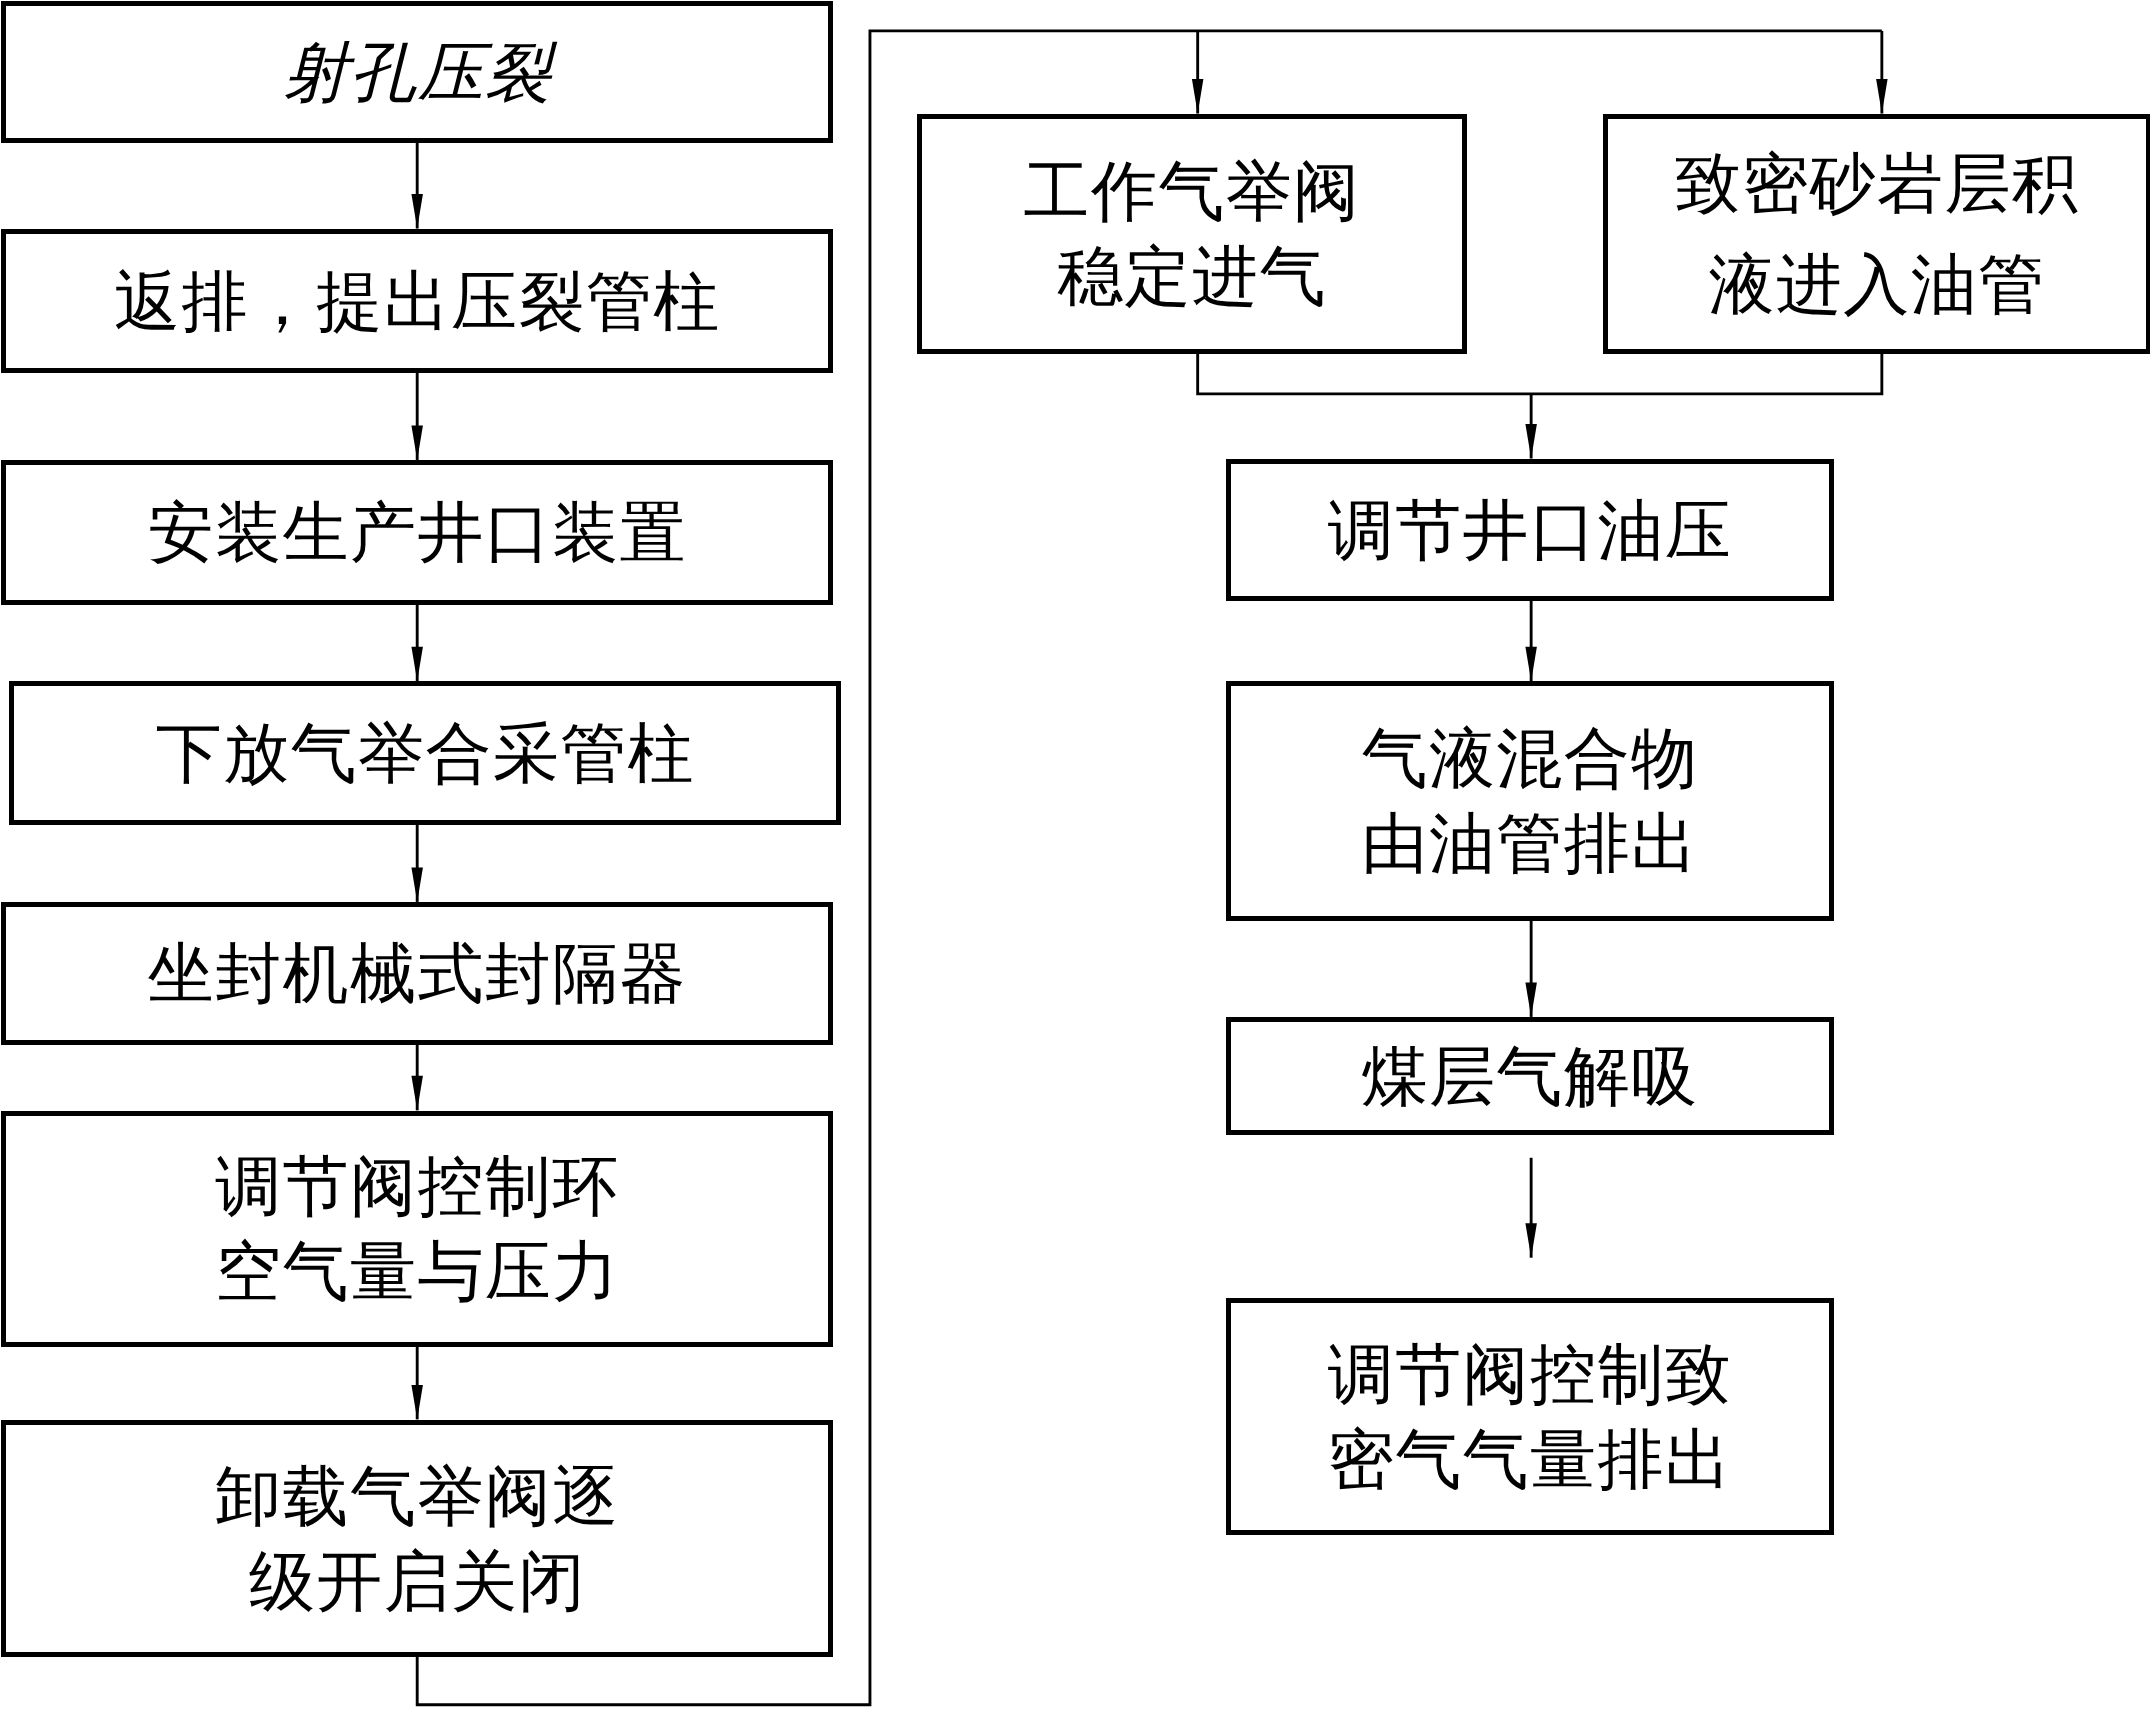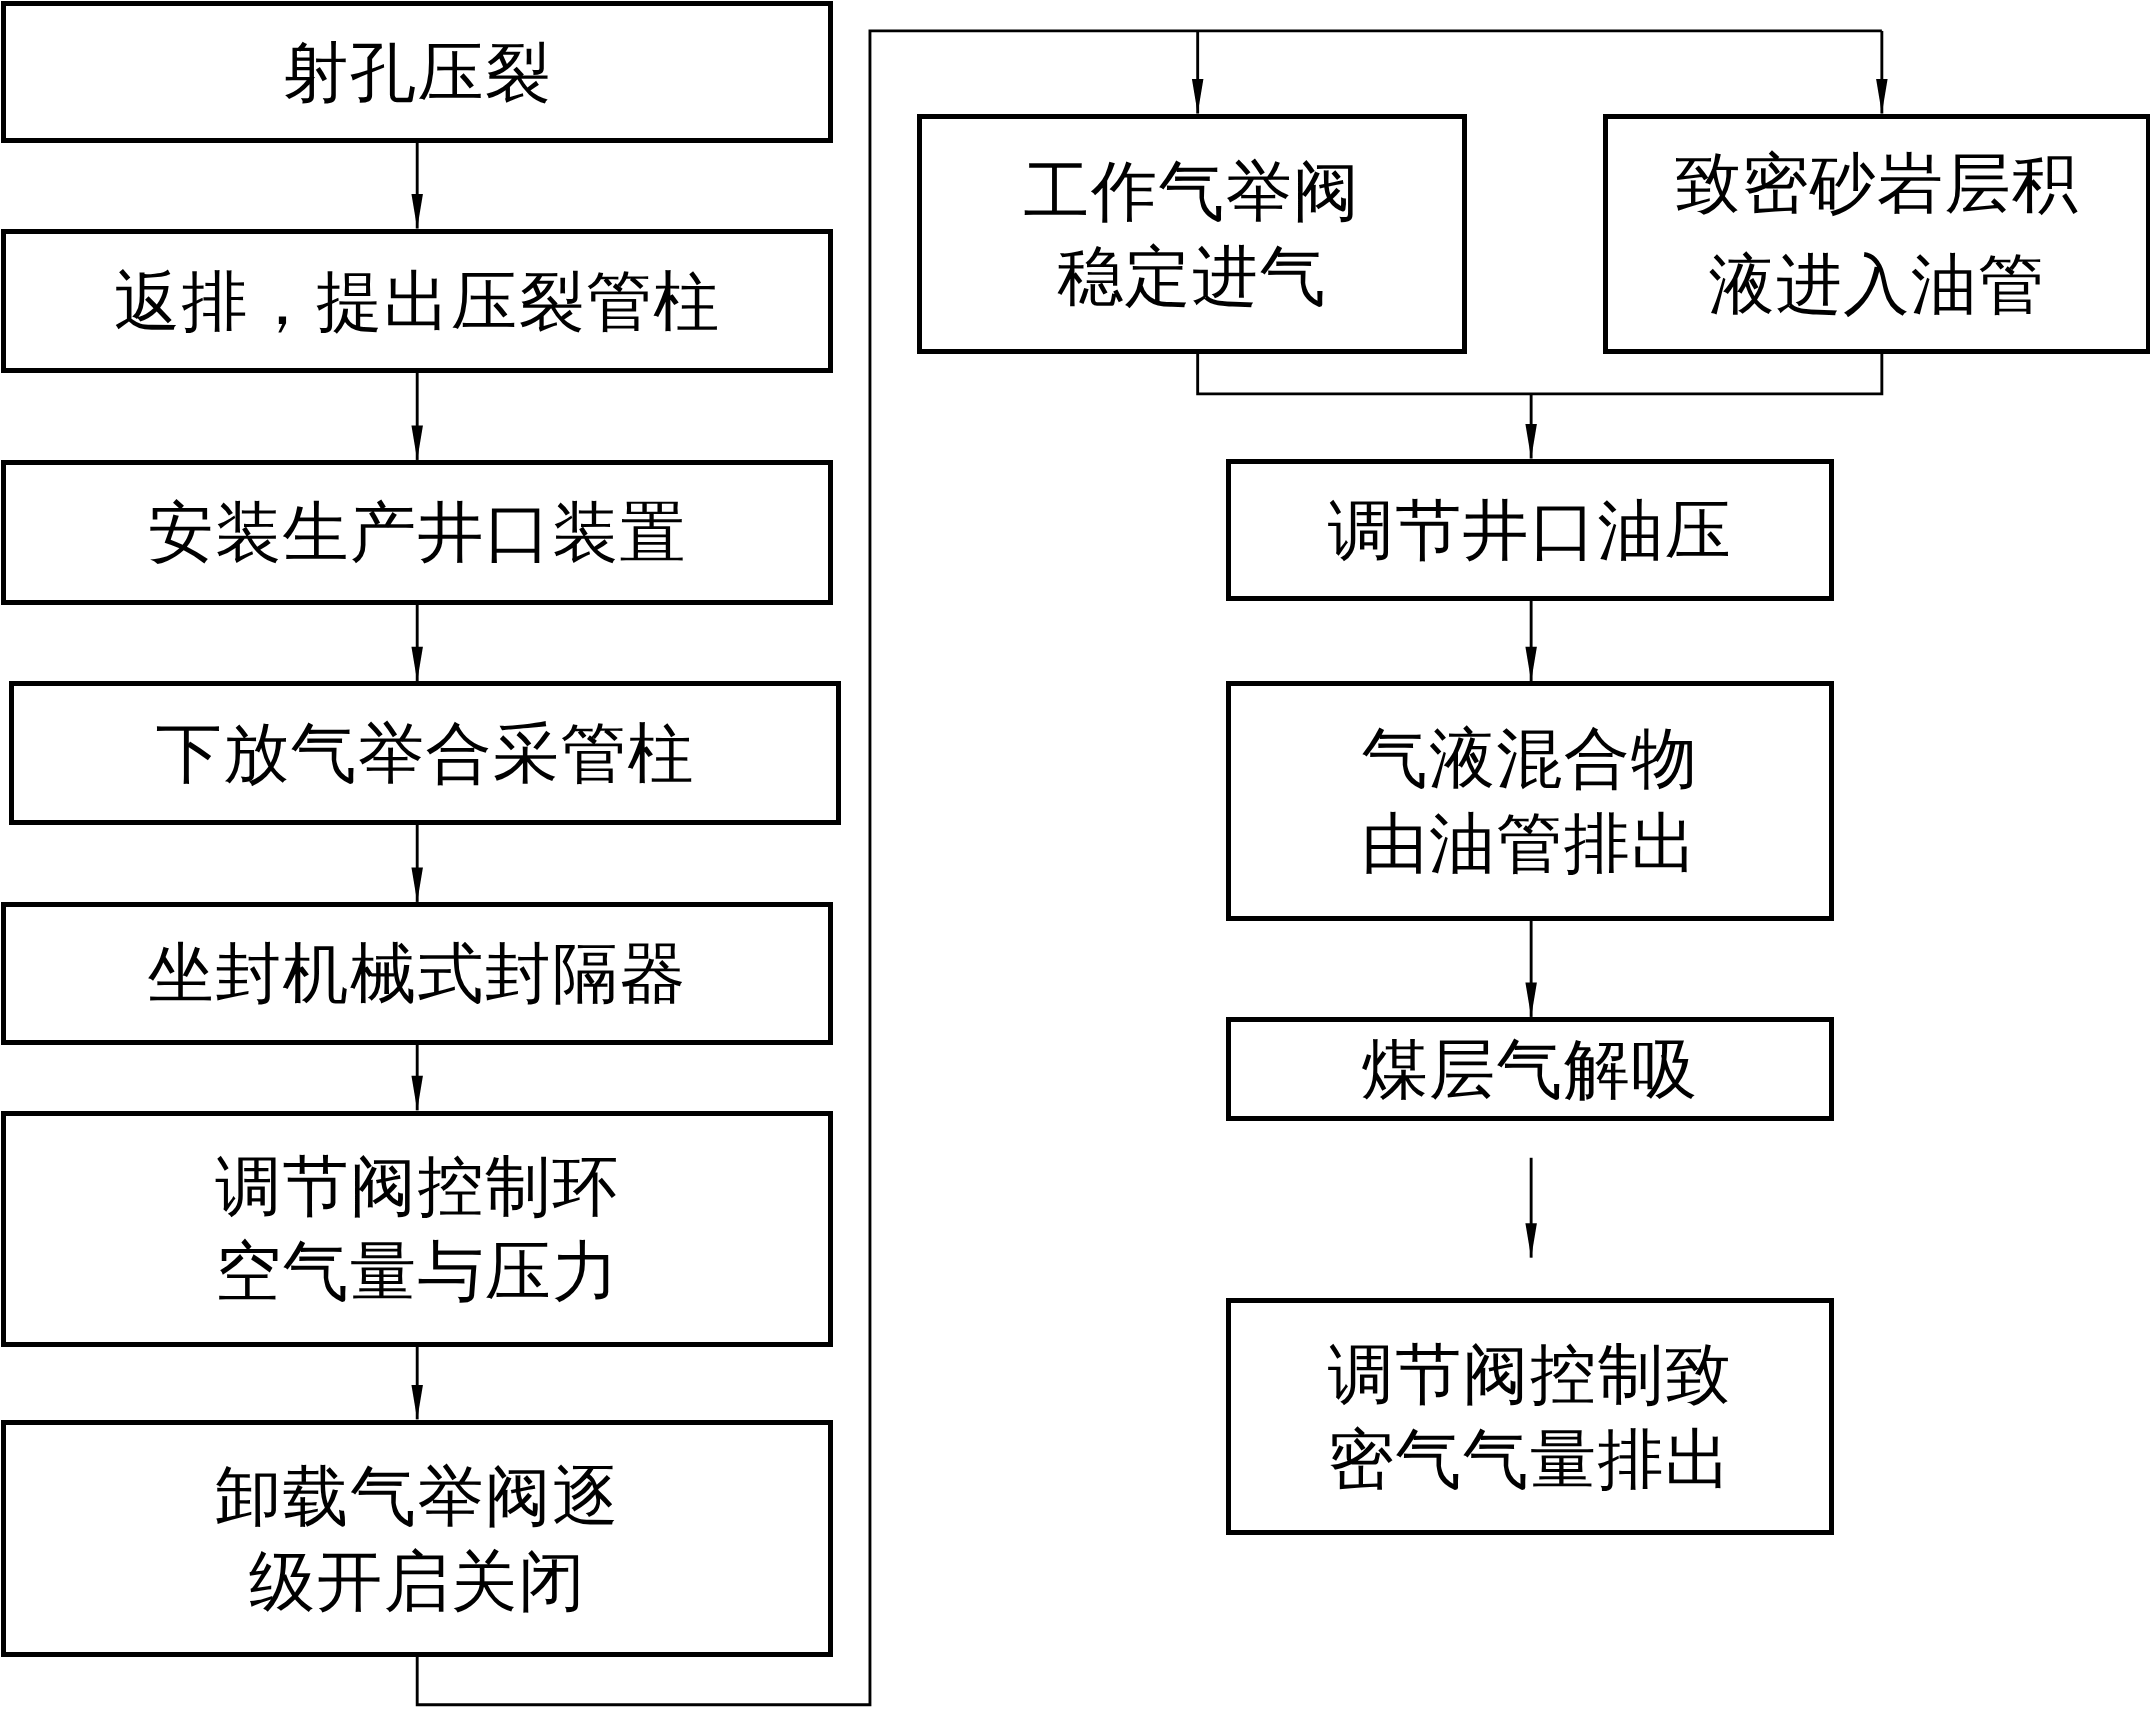--- a/index.html
+++ b/index.html
@@ -53,21 +53,21 @@
     <path d="M572,1927 L588,1927 L580,1975 Z"></path>
     <path d="M1658,110 L1674,110 L1666,158 Z"></path>
     <path d="M2610,110 L2626,110 L2618,158 Z"></path>
     <path d="M2122,590 L2138,590 L2130,638 Z"></path>
     <path d="M2122,900 L2138,900 L2130,948 Z"></path>
     <path d="M2122,1367 L2138,1367 L2130,1415 Z"></path>
     <path d="M2122,1702 L2138,1702 L2130,1750 Z"></path>
   </g>
 </svg>
 
-<div class="box" style="left:1.4px;top:1.4px;width:832px;height:142px;">
+<div class="box" style="left:1.4px;top:1.4px;width:832px;height:142px;font-style:italic;">
   <span class="line">射孔压裂</span>
 </div>
 <div class="box" style="left:1.4px;top:229px;width:832px;height:144px;">
   <span class="line">返排，提出压裂管柱</span>
 </div>
 <div class="box" style="left:1.4px;top:460px;width:832px;height:145px;">
   <span class="line">安装生产井口装置</span>
 </div>
 <div class="box" style="left:1.4px;top:681px;width:832px;height:144px;margin-left:8px;">
   <span class="line">下放气举合采管柱</span>
@@ -93,20 +93,20 @@
   <span class="line">液进入油管</span>
 </div>
 
 <div class="box" style="left:1226px;top:459px;width:608px;height:142px;">
   <span class="line">调节井口油压</span>
 </div>
 <div class="box" style="left:1226px;top:681px;width:608px;height:240px;">
   <span class="line">气液混合物</span>
   <span class="line">由油管排出</span>
 </div>
-<div class="box" style="left:1226px;top:1017px;width:608px;height:104px;">
+<div class="box" style="left:1226px;top:1017px;width:608px;height:118px;">
   <span class="line">煤层气解吸</span>
 </div>
 <div class="box" style="left:1226px;top:1298px;width:608px;height:237px;">
   <span class="line">调节阀控制致</span>
   <span class="line">密气气量排出</span>
 </div>
 
 
 </body></html>

